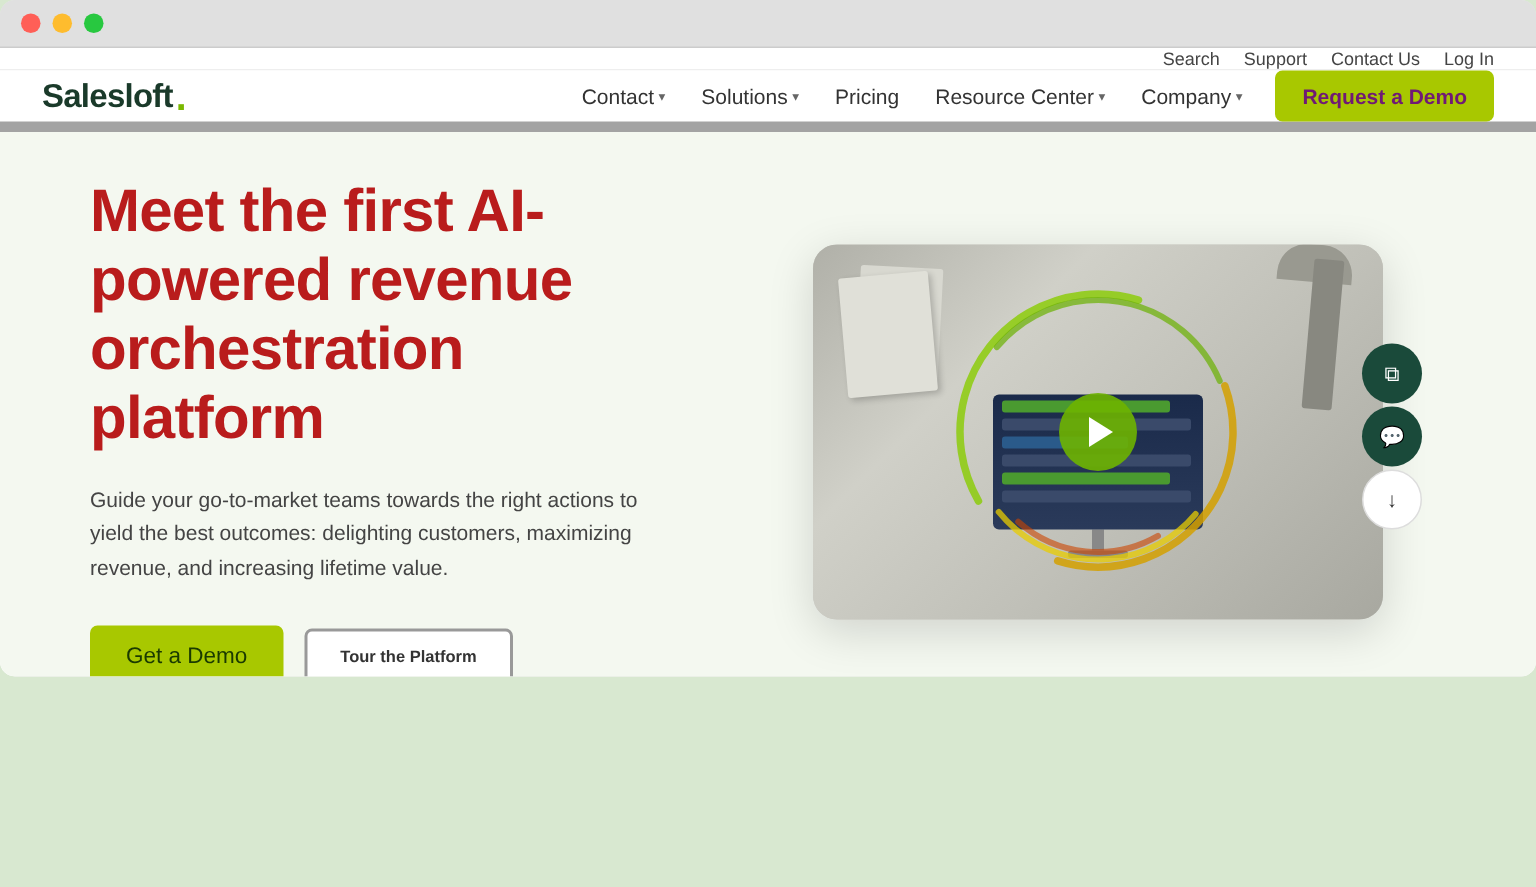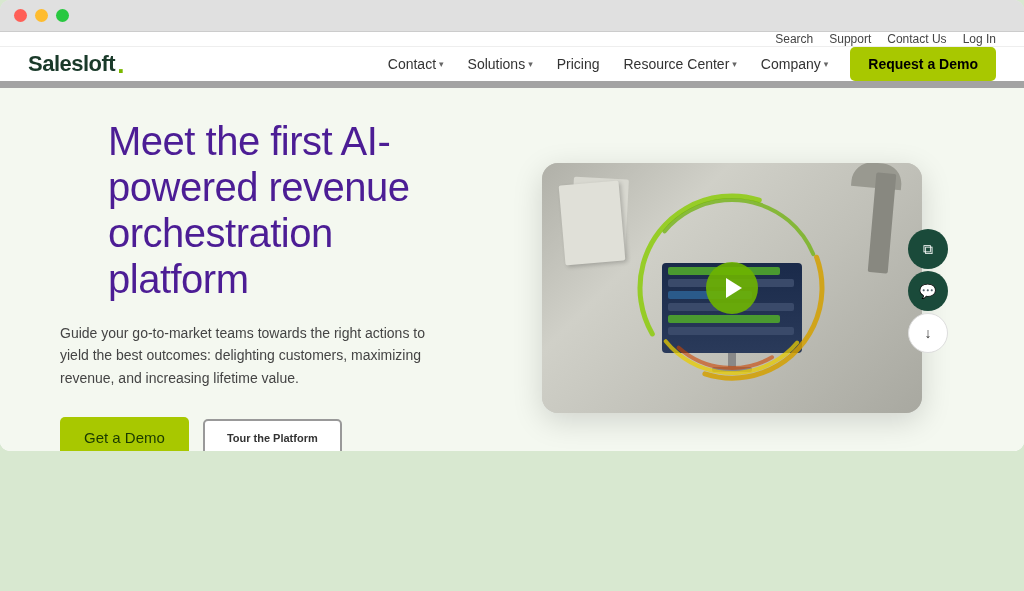--- a/index.html
+++ b/index.html
@@ -113,21 +113,21 @@
       border-radius: 4px;
     }
 
     .nav-item .chevron {
       font-size: 9px;
       color: #666;
     }
 
     .nav-cta {
       background: #a8c800;
-      color: #000000;
+      color: #701a75;
       font-weight: 600;
       font-size: 14px;
       padding: 9px 18px;
       border-radius: 5px;
       cursor: pointer;
       border: none;
       margin-left: 8px;
     }
 
     
@@ -140,26 +140,25 @@
       position: relative;
     }
 
     .hero-content {
       flex: 0 0 440px;
       padding-right: 30px;
     }
 
     .hero-title {
       font-size: 40px;
-      font-weight: 400;
-      color: #4c1d95;
+      font-weight: 700;
+      color: #b91c1c;
       line-height: 1.15;
       margin-bottom: 20px;
       letter-spacing: -0.5px;
-      margin-left: 48px;
     }
 
     .hero-subtitle {
       font-size: 14px;
       color: #444;
       line-height: 1.6;
       margin-bottom: 28px;
       max-width: 380px;
     }
 

